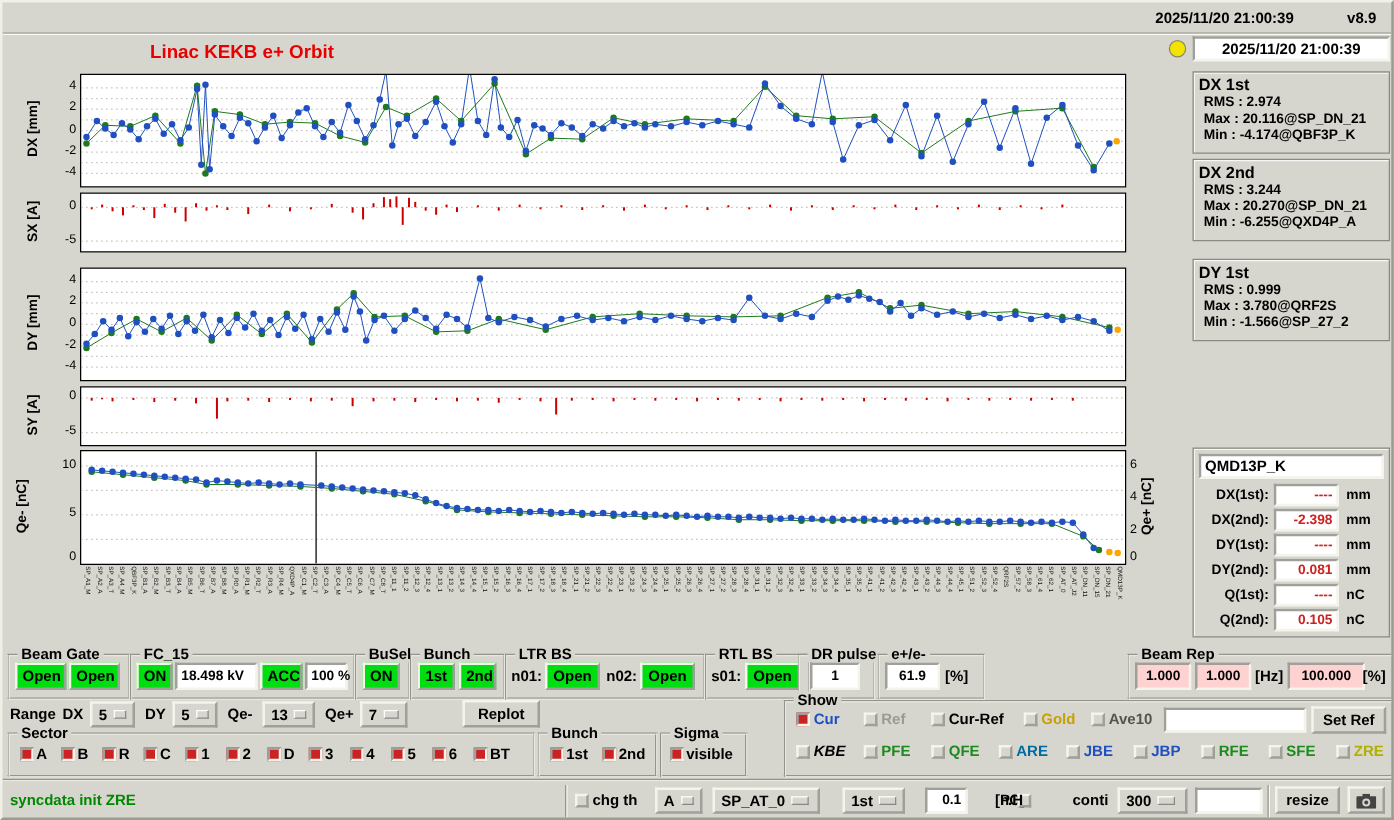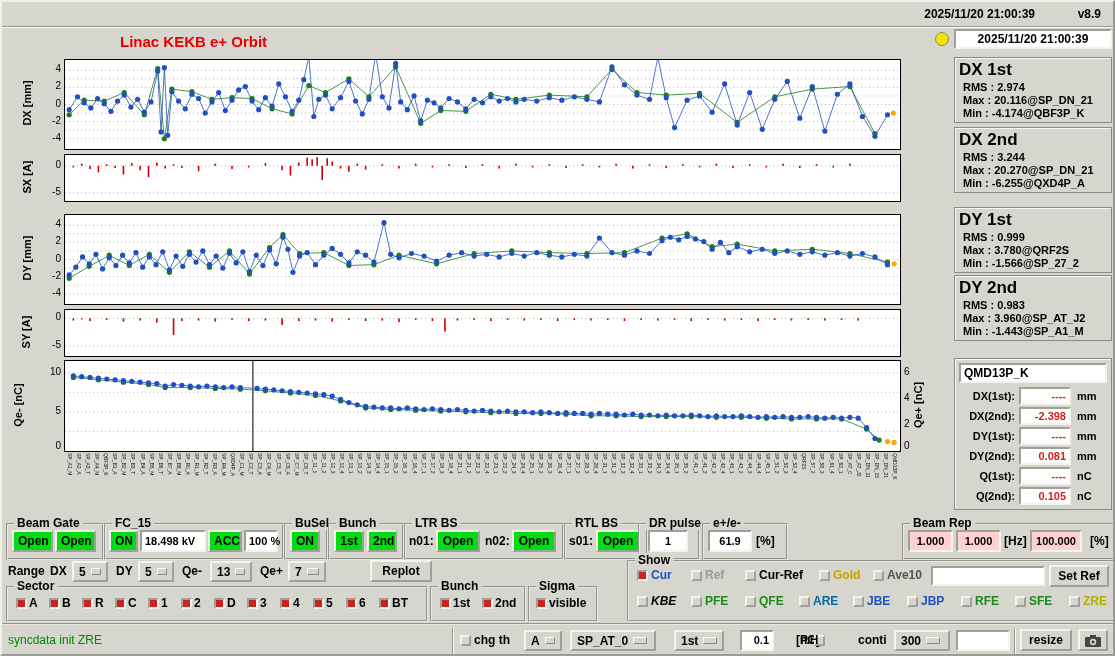--- a/index.html
+++ b/index.html
@@ -22,28 +22,28 @@
   .field{position:absolute;border:2px inset #f4f4ec;background:#fff;height:22px;box-sizing:border-box;font-size:11px;
          line-height:18px;padding:0 3px;font-weight:bold;white-space:nowrap;}
   .field.pink{background:#ffd2d2;}
   .optmenu{position:absolute;border:2px outset #f4f4ec;background:#d6d6ce;height:21px;box-sizing:border-box;display:flex;
            align-items:center;gap:5px;padding:0 5px;font-size:12px;font-weight:bold;cursor:pointer;}
   .optmenu .dash{width:12px;height:5px;background:#d6d6ce;border:1px solid;border-color:#fff #888 #888 #fff;}
   .cb{position:absolute;width:11px;height:11px;background:#d6d6ce;border:2px outset #f4f4ec;box-sizing:border-box;cursor:pointer;}
   .cb.on{background:#cc2222;border:2px inset #f4f4ec;}
   .cblabel{position:absolute;font-size:12px;font-weight:bold;white-space:nowrap;}
   .statbox{position:absolute;left:952px;width:158px;border:1px solid #8a8a84;box-shadow:inset 1px 1px 0 rgba(255,255,255,.8);box-sizing:border-box;}
-  .statbox .hdr{font-weight:bold;font-size:17px;padding:2px 4px 0 4px;}
+  .statbox .hdr{font-weight:bold;font-size:13px;padding:2px 4px 0 4px;}
   .statbox .ln{font-weight:bold;font-size:11px;padding:1px 2px 0 8px;white-space:nowrap;}
   .mlabel{position:absolute;font-size:11px;font-weight:bold;text-align:right;width:58px;}
   .mval{position:absolute;border:2px inset #f4f4ec;background:#fff;height:18px;box-sizing:border-box;font-size:11px;
         font-weight:bold;line-height:14px;text-align:right;padding:0 3px;color:#cc2222;}
   .munit{position:absolute;font-size:11px;font-weight:bold;}
   .circle{position:absolute;width:14px;height:14px;border-radius:50%;border:1px solid #8a8a64;box-sizing:border-box;}
-  .statusline{position:absolute;font-size:12px;font-weight:normal;color:#008800;}
+  .statusline{position:absolute;font-size:12px;font-weight:bold;color:#008800;}
   .vsep{position:absolute;width:0;border-left:1px solid #96968e;border-right:1px solid #fbfbf6;}
   .glbl{position:absolute;font-size:12px;font-weight:bold;white-space:nowrap;}
 </style>
 </head>
 <body>
 
 <div id="win" data-name="main-window">
 
   <div class="abs b" style="right:78px;top:5px;" data-name="top-datetime">2025/11/20 21:00:39</div>
   <div class="abs b" style="right:12px;top:5px;" data-name="app-version">v8.9</div>
@@ -745,26 +745,20 @@
     <div class="ln" data-name="stats-rms">RMS :  3.244</div>
     <div class="ln" data-name="stats-max">Max :  20.270@SP_DN_21</div>
     <div class="ln" data-name="stats-min">Min :  -6.255@QXD4P_A</div>
   </div>
   <div class="statbox" style="top:205px;height:66px;" data-name="stats-dy-1st">
     <div class="hdr" data-name="stats-header">DY 1st</div>
     <div class="ln" data-name="stats-rms">RMS :  0.999</div>
     <div class="ln" data-name="stats-max">Max :  3.780@QRF2S</div>
     <div class="ln" data-name="stats-min">Min :  -1.566@SP_27_2</div>
   </div>
-  <div class="statbox" style="top:273px;height:66px;" data-name="stats-dy-2nd">
-    <div class="hdr" data-name="stats-header">DY 2nd</div>
-    <div class="ln" data-name="stats-rms">RMS :  0.983</div>
-    <div class="ln" data-name="stats-max">Max :  3.960@SP_AT_J2</div>
-    <div class="ln" data-name="stats-min">Min :  -1.443@SP_A1_M</div>
-  </div>
 
   <div class="statbox" style="top:356px;height:152px;" data-name="monitor-panel">
     <div class="field" style="left:4px;top:4px;width:148px;height:20px;line-height:16px;font-size:12px;" data-name="monitor-name-field">QMD13P_K</div>
     <div class="mlabel" style="left:2px;top:31px;" data-name="monitor-row-label">DX(1st):</div>
     <div class="mval" style="left:64px;top:28px;width:52px;" data-name="monitor-row-value">----</div>
     <div class="munit" style="left:122px;top:31px;" data-name="monitor-row-unit">mm</div>
     <div class="mlabel" style="left:2px;top:51px;" data-name="monitor-row-label">DX(2nd):</div>
     <div class="mval" style="left:64px;top:48px;width:52px;" data-name="monitor-row-value">-2.398</div>
     <div class="munit" style="left:122px;top:51px;" data-name="monitor-row-unit">mm</div>
     <div class="mlabel" style="left:2px;top:71px;" data-name="monitor-row-label">DY(1st):</div>
@@ -821,21 +815,21 @@
   <div class="group" style="left:700px;top:521px;width:82px;height:33px;" data-name="ratio-group">
     <span class="glabel" data-name="ratio-group-label">e+/e-</span>
     <div class="field" style="left:4px;top:5px;width:44px;text-align:center;" data-name="ratio-field">61.9</div>
     <span class="glbl" style="left:52px;top:9px;" data-name="ratio-unit">[%]</span>
   </div>
   <div class="group" style="left:900px;top:521px;width:211px;height:33px;" data-name="beam-rep-group">
     <span class="glabel" data-name="beam-rep-group-label">Beam Rep</span>
     <div class="field pink" style="left:4px;top:5px;width:45px;text-align:center;" data-name="beam-rep-1-field">1.000</div>
     <div class="field pink" style="left:52px;top:5px;width:45px;text-align:center;" data-name="beam-rep-2-field">1.000</div>
     <span class="glbl" style="left:100px;top:9px;" data-name="beam-rep-hz-unit">[Hz]</span>
-    <div class="field pink" style="left:126px;top:5px;width:52px;text-align:center;" data-name="beam-rep-3-field">100.000</div>
+    <div class="field pink" style="left:126px;top:5px;width:62px;text-align:center;" data-name="beam-rep-3-field">100.000</div>
     <span class="glbl" style="left:186px;top:9px;" data-name="beam-rep-pct-unit">[%]</span>
   </div>
 
   <div class="glbl" style="left:6px;top:562px;" data-name="range-label">Range</div>
   <div class="glbl" style="left:48px;top:562px;" data-name="range-dx-label">DX</div>
   <div class="optmenu" style="left:70px;top:559px;width:36px;" data-name="range-dx-select">
       <span data-name="range-dx-value">5</span>
       <span class="dash" data-name="optmenu-dash-icon"></span>
     </div>
   <div class="glbl" style="left:114px;top:562px;" data-name="range-dy-label">DY</div>

